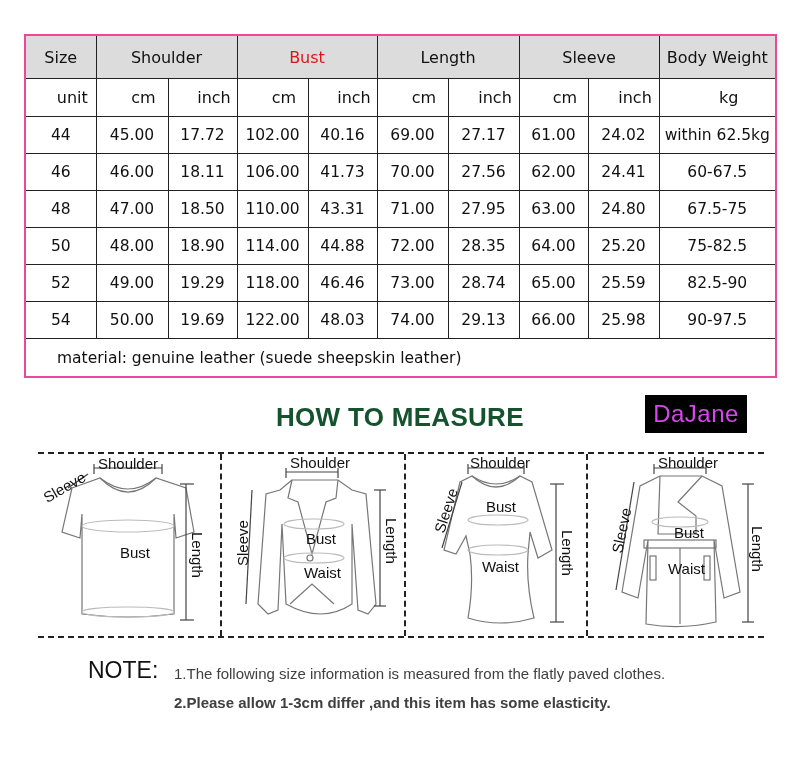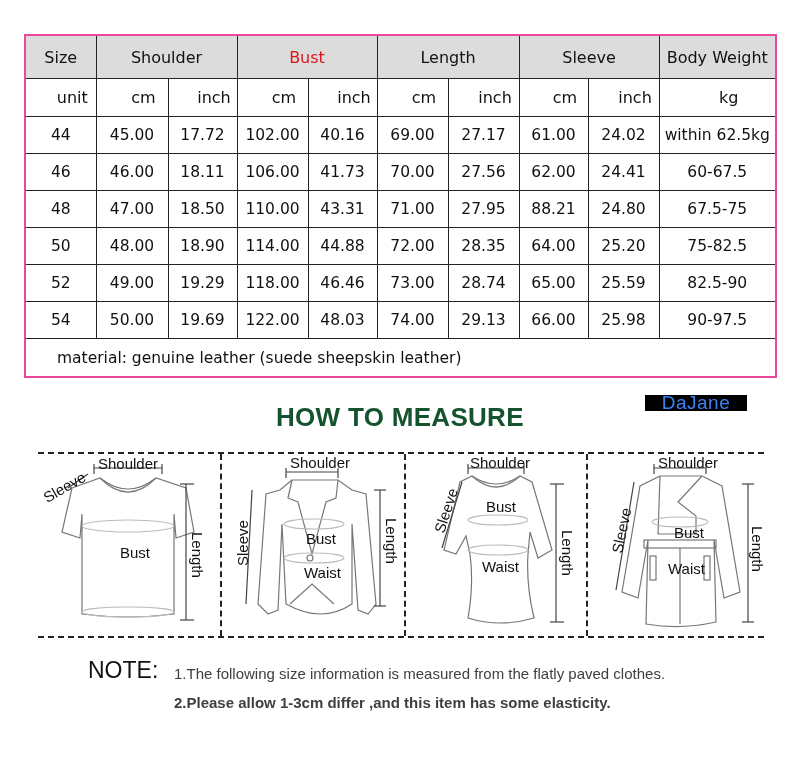--- a/index.html
+++ b/index.html
@@ -9,21 +9,21 @@
   .size-table { position:absolute; left:24px; top:34px; width:751px; border-collapse:collapse; table-layout:fixed; font-family:"DejaVu Sans", sans-serif; font-size:15.5px; }
   .size-table td { border:1px solid #222; text-align:center; padding:0; height:36px; white-space:nowrap; }
   .size-table tr.hdr td { background:#dcdcdc; height:42px; font-size:16px; }
   .size-table tr.units td { height:37px; font-size:16px;padding-left:23px; }
   .size-table td.red { color:#e0141b; }
   .size-table td.material { text-align:left; padding-left:31px; height:37px; font-size:15.5px;border-radius:15px; }
   .size-table { border:2px solid #ec4899; }
 
   
   .htm-title { position:absolute; left:276px; top:402px; font-family:"Liberation Sans", sans-serif; font-weight:bold; font-size:26px; letter-spacing:0.3px; color:#14532d; }
-  .brand { position:absolute; left:645px; top:395px; width:102px; height:16px; background:#000; color:#3b82f6; font-family:"Liberation Sans", sans-serif; font-size:19px; letter-spacing:0.5px; display:flex; align-items:center; justify-content:center; }
+  .brand { position:absolute; left:645px; top:395px; width:102px; height:38px; background:#000; color:#d946ef; font-family:"Liberation Sans", sans-serif; font-size:24px; letter-spacing:0.5px; display:flex; align-items:center; justify-content:center; }
 
   .measure-frame { position:absolute; left:38px; top:452px; width:726px; height:182px; border-top:2px dashed #222; border-bottom:2px dashed #222; }
   .panel { position:absolute; top:0; height:182px; }
   .panel.div { border-right:2px dashed #222; }
   .panel svg { position:absolute; left:0; top:0; }
   .lbl { font-family:"Liberation Sans", sans-serif; font-size:15px; fill:#111; }
 
   
   .note-head { position:absolute; left:88px; top:657px; font-family:"Liberation Sans", sans-serif; font-size:23px; color:#111; }
   .note-line { position:absolute; left:174px; font-family:"Liberation Sans", sans-serif; font-size:15px; color:#404040; }
@@ -92,21 +92,21 @@
       <td>60-67.5</td>
     </tr>
     <tr>
       <td>48</td>
       <td>47.00</td>
       <td>18.50</td>
       <td>110.00</td>
       <td>43.31</td>
       <td>71.00</td>
       <td>27.95</td>
-      <td>88.21</td>
+      <td>63.00</td>
       <td>24.80</td>
       <td>67.5-75</td>
     </tr>
     <tr>
       <td>50</td>
       <td>48.00</td>
       <td>18.90</td>
       <td>114.00</td>
       <td>44.88</td>
       <td>72.00</td>

